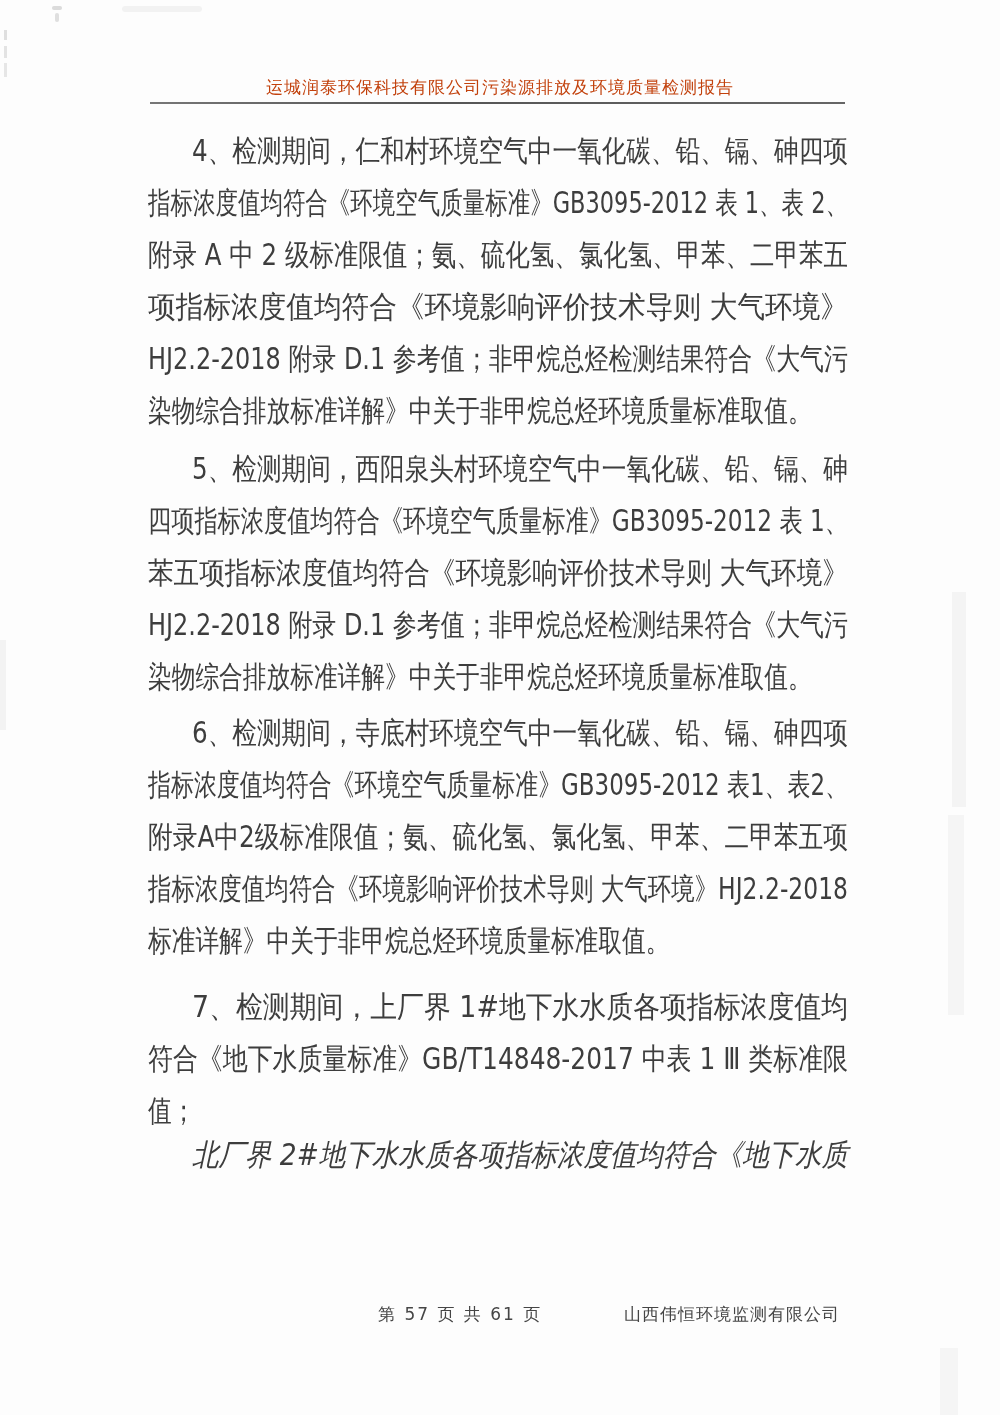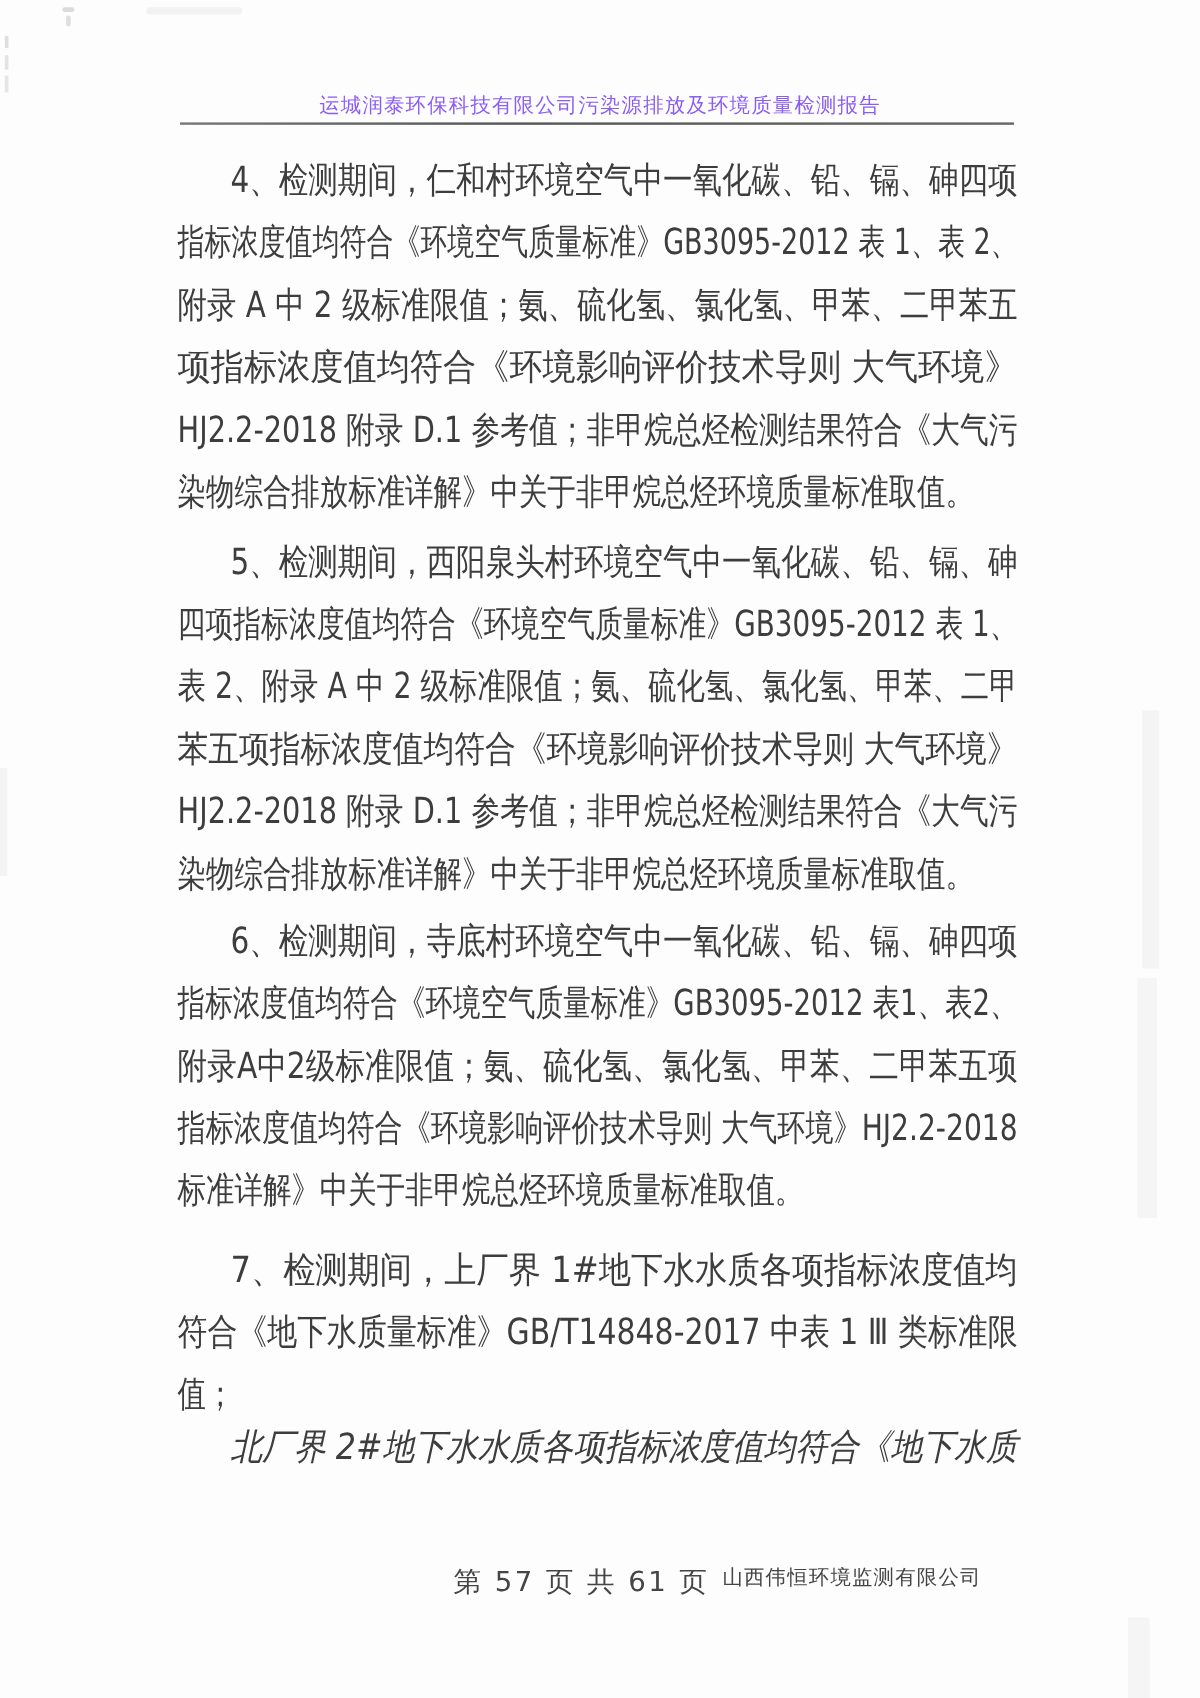--- a/index.html
+++ b/index.html
@@ -15,21 +15,21 @@
   }
 
   
   .header-title {
     position: absolute;
     top: 76px; left: 0;
     width: 1000px;
     text-align: center;
     font-size: 17px;
     letter-spacing: 1px;
-    color: #8b5cf6;
+    color: #c2410c;
   }
   .header-rule {
     position: absolute;
     top: 102px; left: 150px;
     width: 695px; height: 2px;
     background: linear-gradient(to right, #777, #555 40%, #666);
   }
 
   
   .body-text {
@@ -56,27 +56,27 @@
   .fit {
     display: inline-block;
     white-space: nowrap;
     transform-origin: 0 50%;
   }
 
   
   .footer-pageinfo {
     position: absolute;
     top: 1303px; left: 378px;
-    font-size: 23px;
+    font-size: 17px;
     letter-spacing: 2px;
     color: #454545;
   }
   .footer-company {
     position: absolute;
-    top: 1303px; left: 602px;
+    top: 1303px; left: 624px;
     font-size: 17px;
     letter-spacing: 1px;
     color: #454545;
   }
 
   
   .art { position: absolute; pointer-events: none; }
   .art-a1 { top: 6px;  left: 52px;  width: 10px; height: 4px;  background: #9a9a9a; opacity: .35; border-radius: 2px; }
   .art-a2 { top: 13px; left: 55px;  width: 4px;  height: 9px;  background: #9a9a9a; opacity: .30; border-radius: 2px; }
   .art-a3 { top: 6px;  left: 122px; width: 80px; height: 6px;  background: #ececec; opacity: .65; border-radius: 3px; }
@@ -103,21 +103,20 @@
       <div class="line"><span class="fit" style="transform: scaleX(0.749352);">指标浓度值均符合《环境空气质量标准》GB3095-2012 表 1、表 2、</span></div>
       <div class="line"><span class="fit" style="transform: scaleX(0.816074);">附录 A 中 2 级标准限值；氨、硫化氢、氯化氢、甲苯、二甲苯五</span></div>
       <div class="line"><span class="fit" style="transform: scaleX(0.921602);">项指标浓度值均符合《环境影响评价技术导则  大气环境》</span></div>
       <div class="line"><span class="fit" style="transform: scaleX(0.798517);">HJ2.2-2018 附录 D.1 参考值；非甲烷总烃检测结果符合《大气污</span></div>
       <div class="line last"><span class="fit" style="transform: scaleX(0.79);">染物综合排放标准详解》中关于非甲烷总烃环境质量标准取值。</span></div>
     </div>
 
     <div class="para para-5">
       <div class="line indent"><span class="fit" style="transform: scaleX(0.82093);">5、检测期间，西阳泉头村环境空气中一氧化碳、铅、镉、砷</span></div>
       <div class="line"><span class="fit" style="transform: scaleX(0.77304);">四项指标浓度值均符合《环境空气质量标准》GB3095-2012 表 1、</span></div>
-      <div class="line"><span class="fit" style="transform: scaleX(0.78972);">表 2、附录 A 中 2 级标准限值；氨、硫化氢、氯化氢、甲苯、二甲</span></div>
       <div class="line"><span class="fit" style="transform: scaleX(0.854131);">苯五项指标浓度值均符合《环境影响评价技术导则 大气环境》</span></div>
       <div class="line"><span class="fit" style="transform: scaleX(0.798517);">HJ2.2-2018 附录 D.1 参考值；非甲烷总烃检测结果符合《大气污</span></div>
       <div class="line last"><span class="fit" style="transform: scaleX(0.79);">染物综合排放标准详解》中关于非甲烷总烃环境质量标准取值。</span></div>
     </div>
 
     <div class="para para-6">
       <div class="line indent"><span class="fit" style="transform: scaleX(0.82093);">6、检测期间，寺底村环境空气中一氧化碳、铅、镉、砷四项</span></div>
       <div class="line"><span class="fit" style="transform: scaleX(0.764975);">指标浓度值均符合《环境空气质量标准》GB3095-2012 表1、表2、</span></div>
       <div class="line"><span class="fit" style="transform: scaleX(0.823908);">附录A中2级标准限值；氨、硫化氢、氯化氢、甲苯、二甲苯五项</span></div>
       <div class="line"><span class="fit" style="transform: scaleX(0.7814);">指标浓度值均符合《环境影响评价技术导则 大气环境》HJ2.2-2018</span></div>

